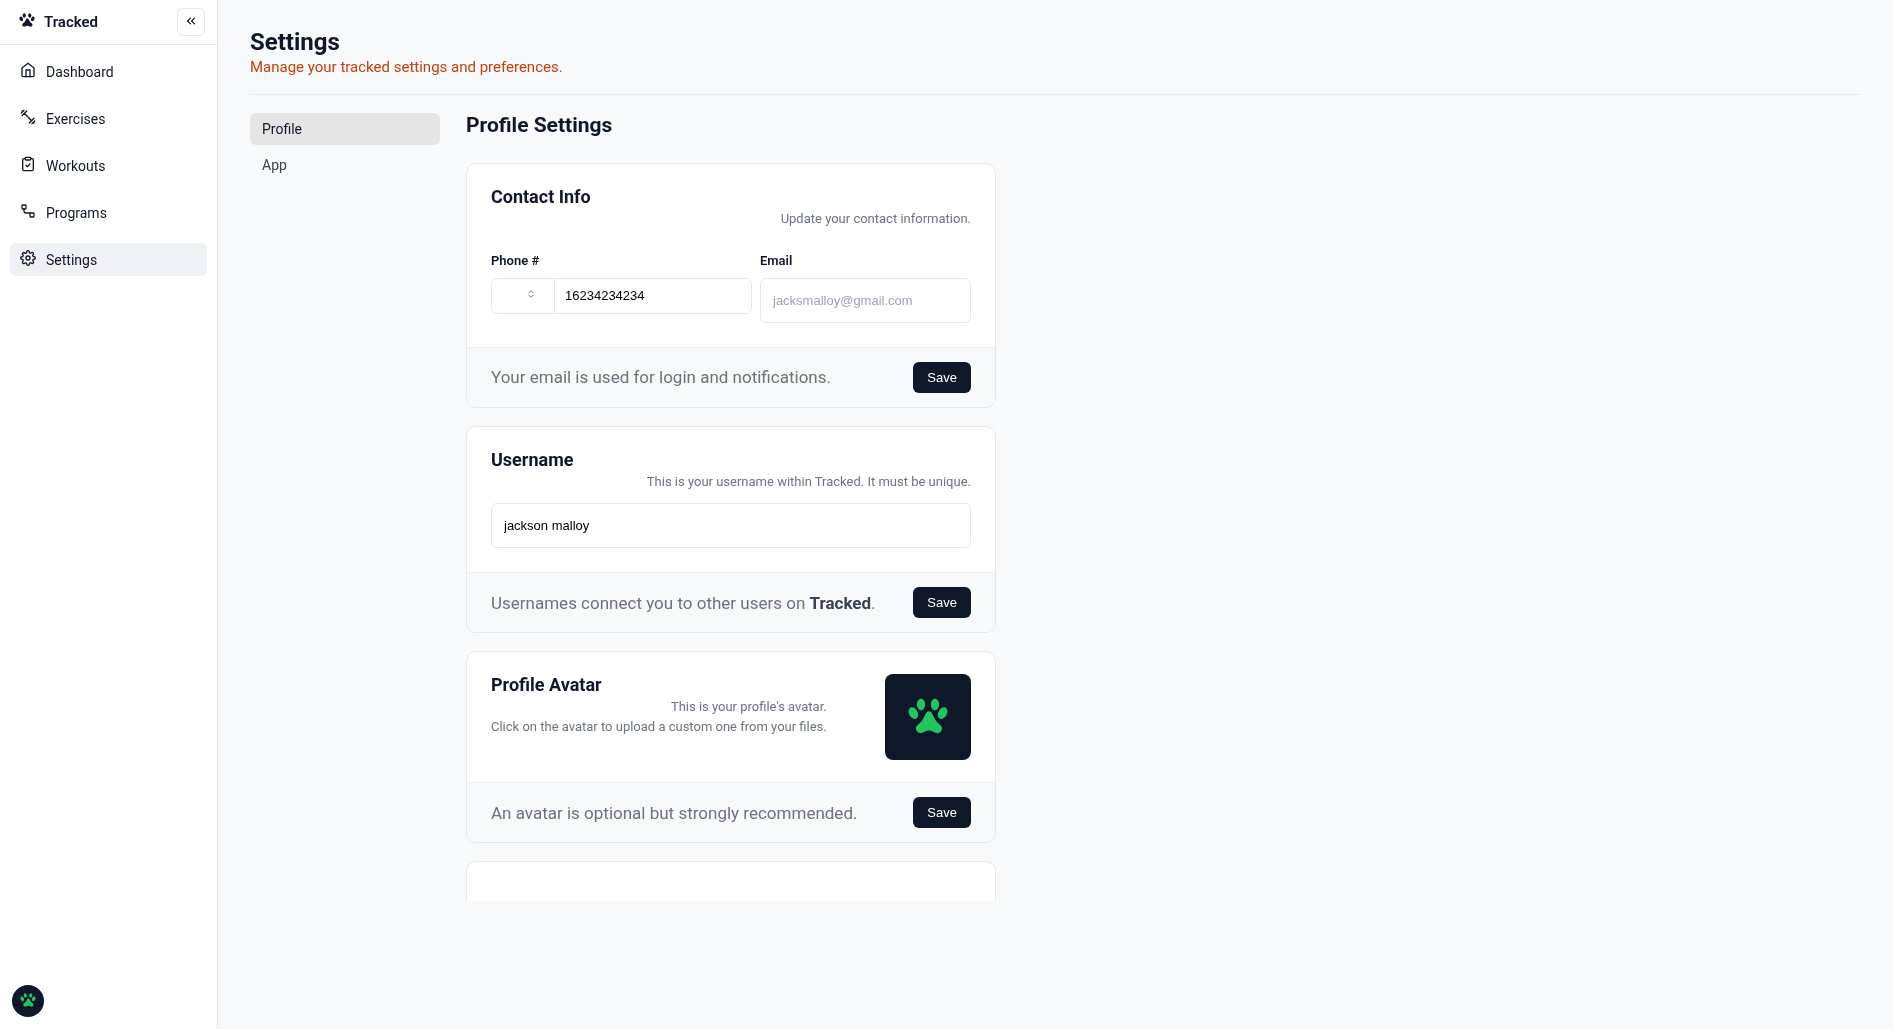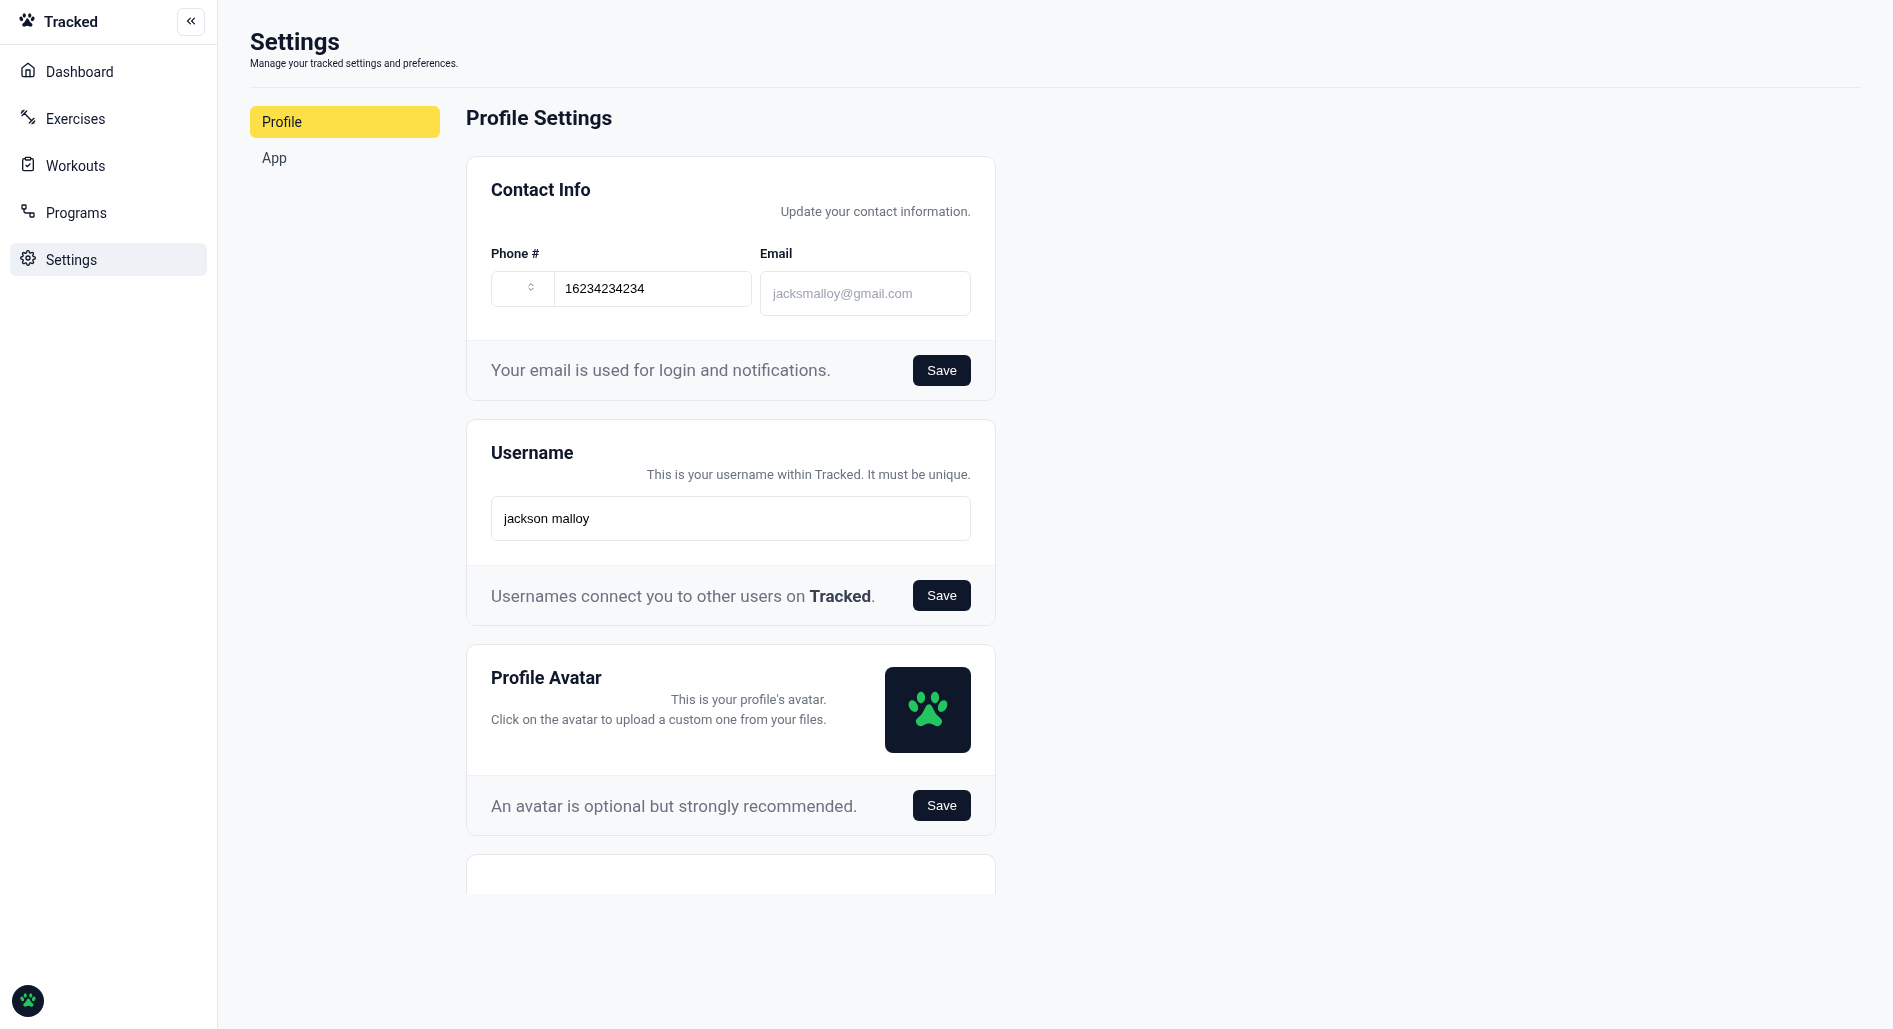--- a/index.html
+++ b/index.html
@@ -99,42 +99,42 @@
       padding-bottom: 18px;
       border-bottom: 1px solid #e9ecef;
       margin-bottom: 18px;
     }
     .page-title {
       font-size: 24px;
       font-weight: 700;
       margin-bottom: 2px;
     }
     .page-subtitle {
-      color: #0f172a;
-      font-size: 10px;
+      color: #c2410c;
+      font-size: 15px;
     }
     .settings-layout {
       display: flex;
       gap: 26px;
     }
     .settings-nav {
       width: 190px;
       display: flex;
       flex-direction: column;
       gap: 4px;
     }
     .settings-nav-item {
       padding: 8px 12px;
       border-radius: 6px;
       cursor: pointer;
       font-size: 14px;
       color: #374151;
     }
     .settings-nav-item.active {
-      background: #fde047;
+      background: #e5e5e5;
       color: #0f172a;
     }
     .settings-content {
       flex: 0 0 530px;
       max-width: 530px;
     }
     .section-title {
       font-size: 21px;
       font-weight: 700;
       margin-bottom: 26px;

